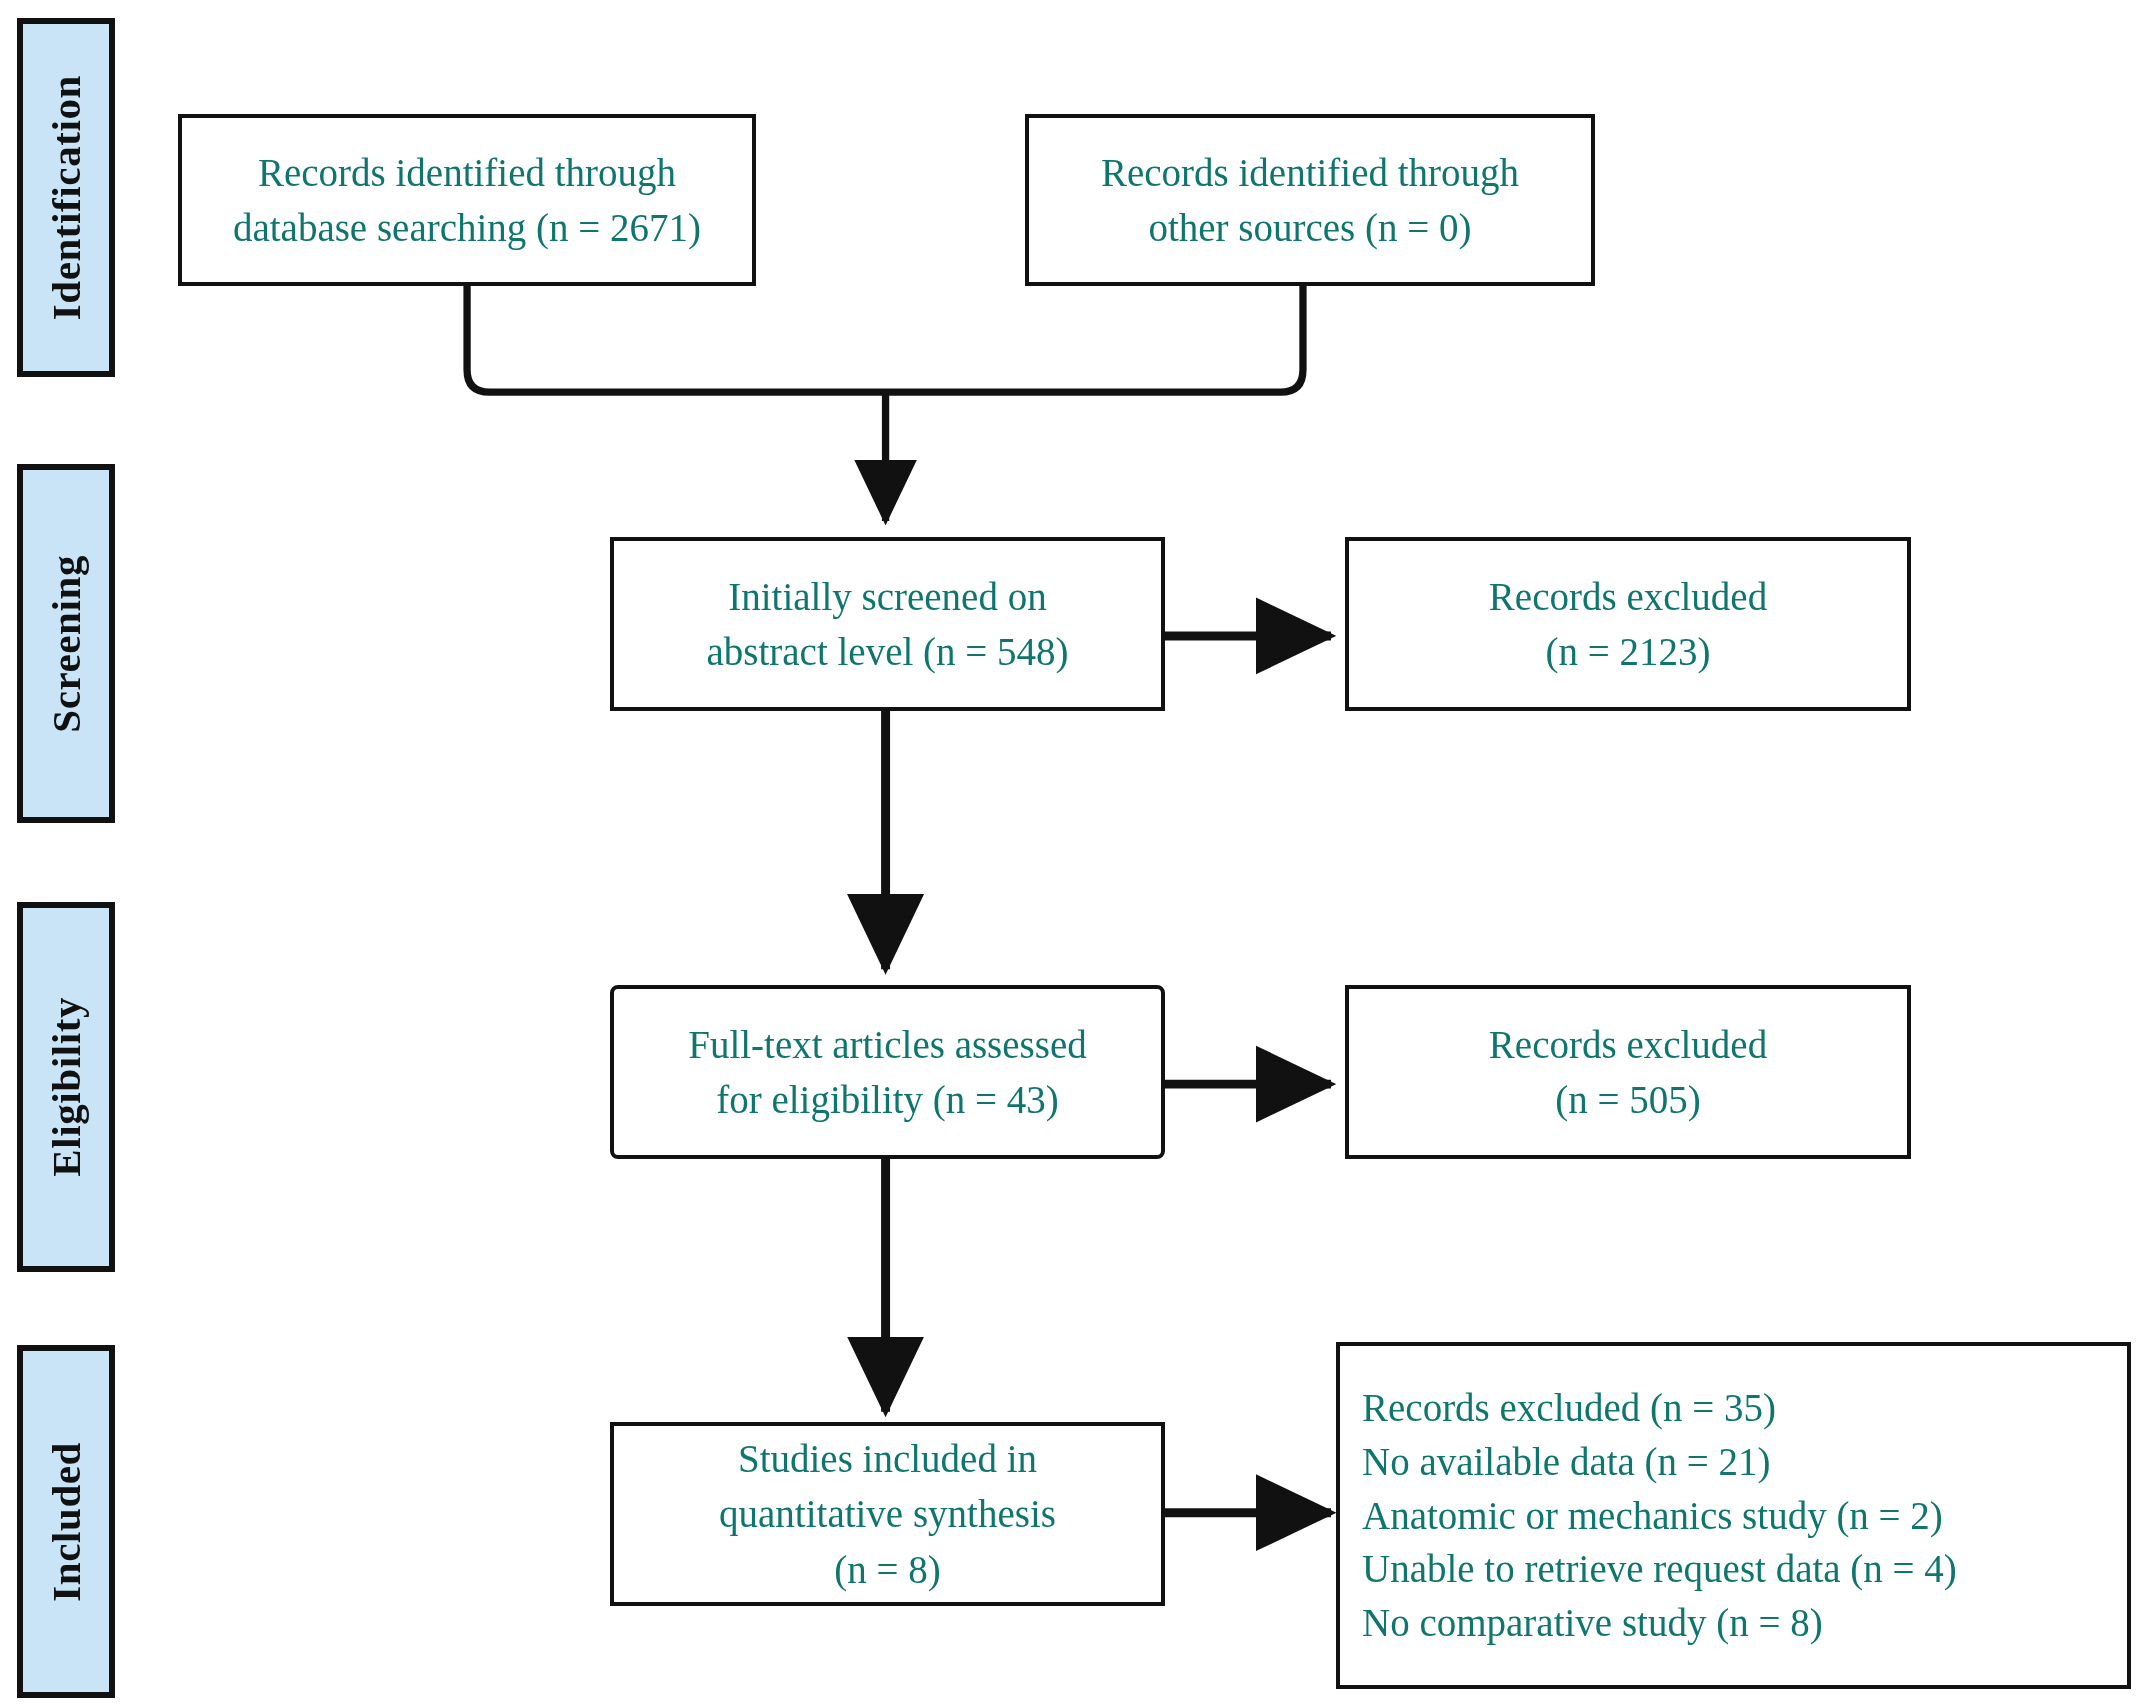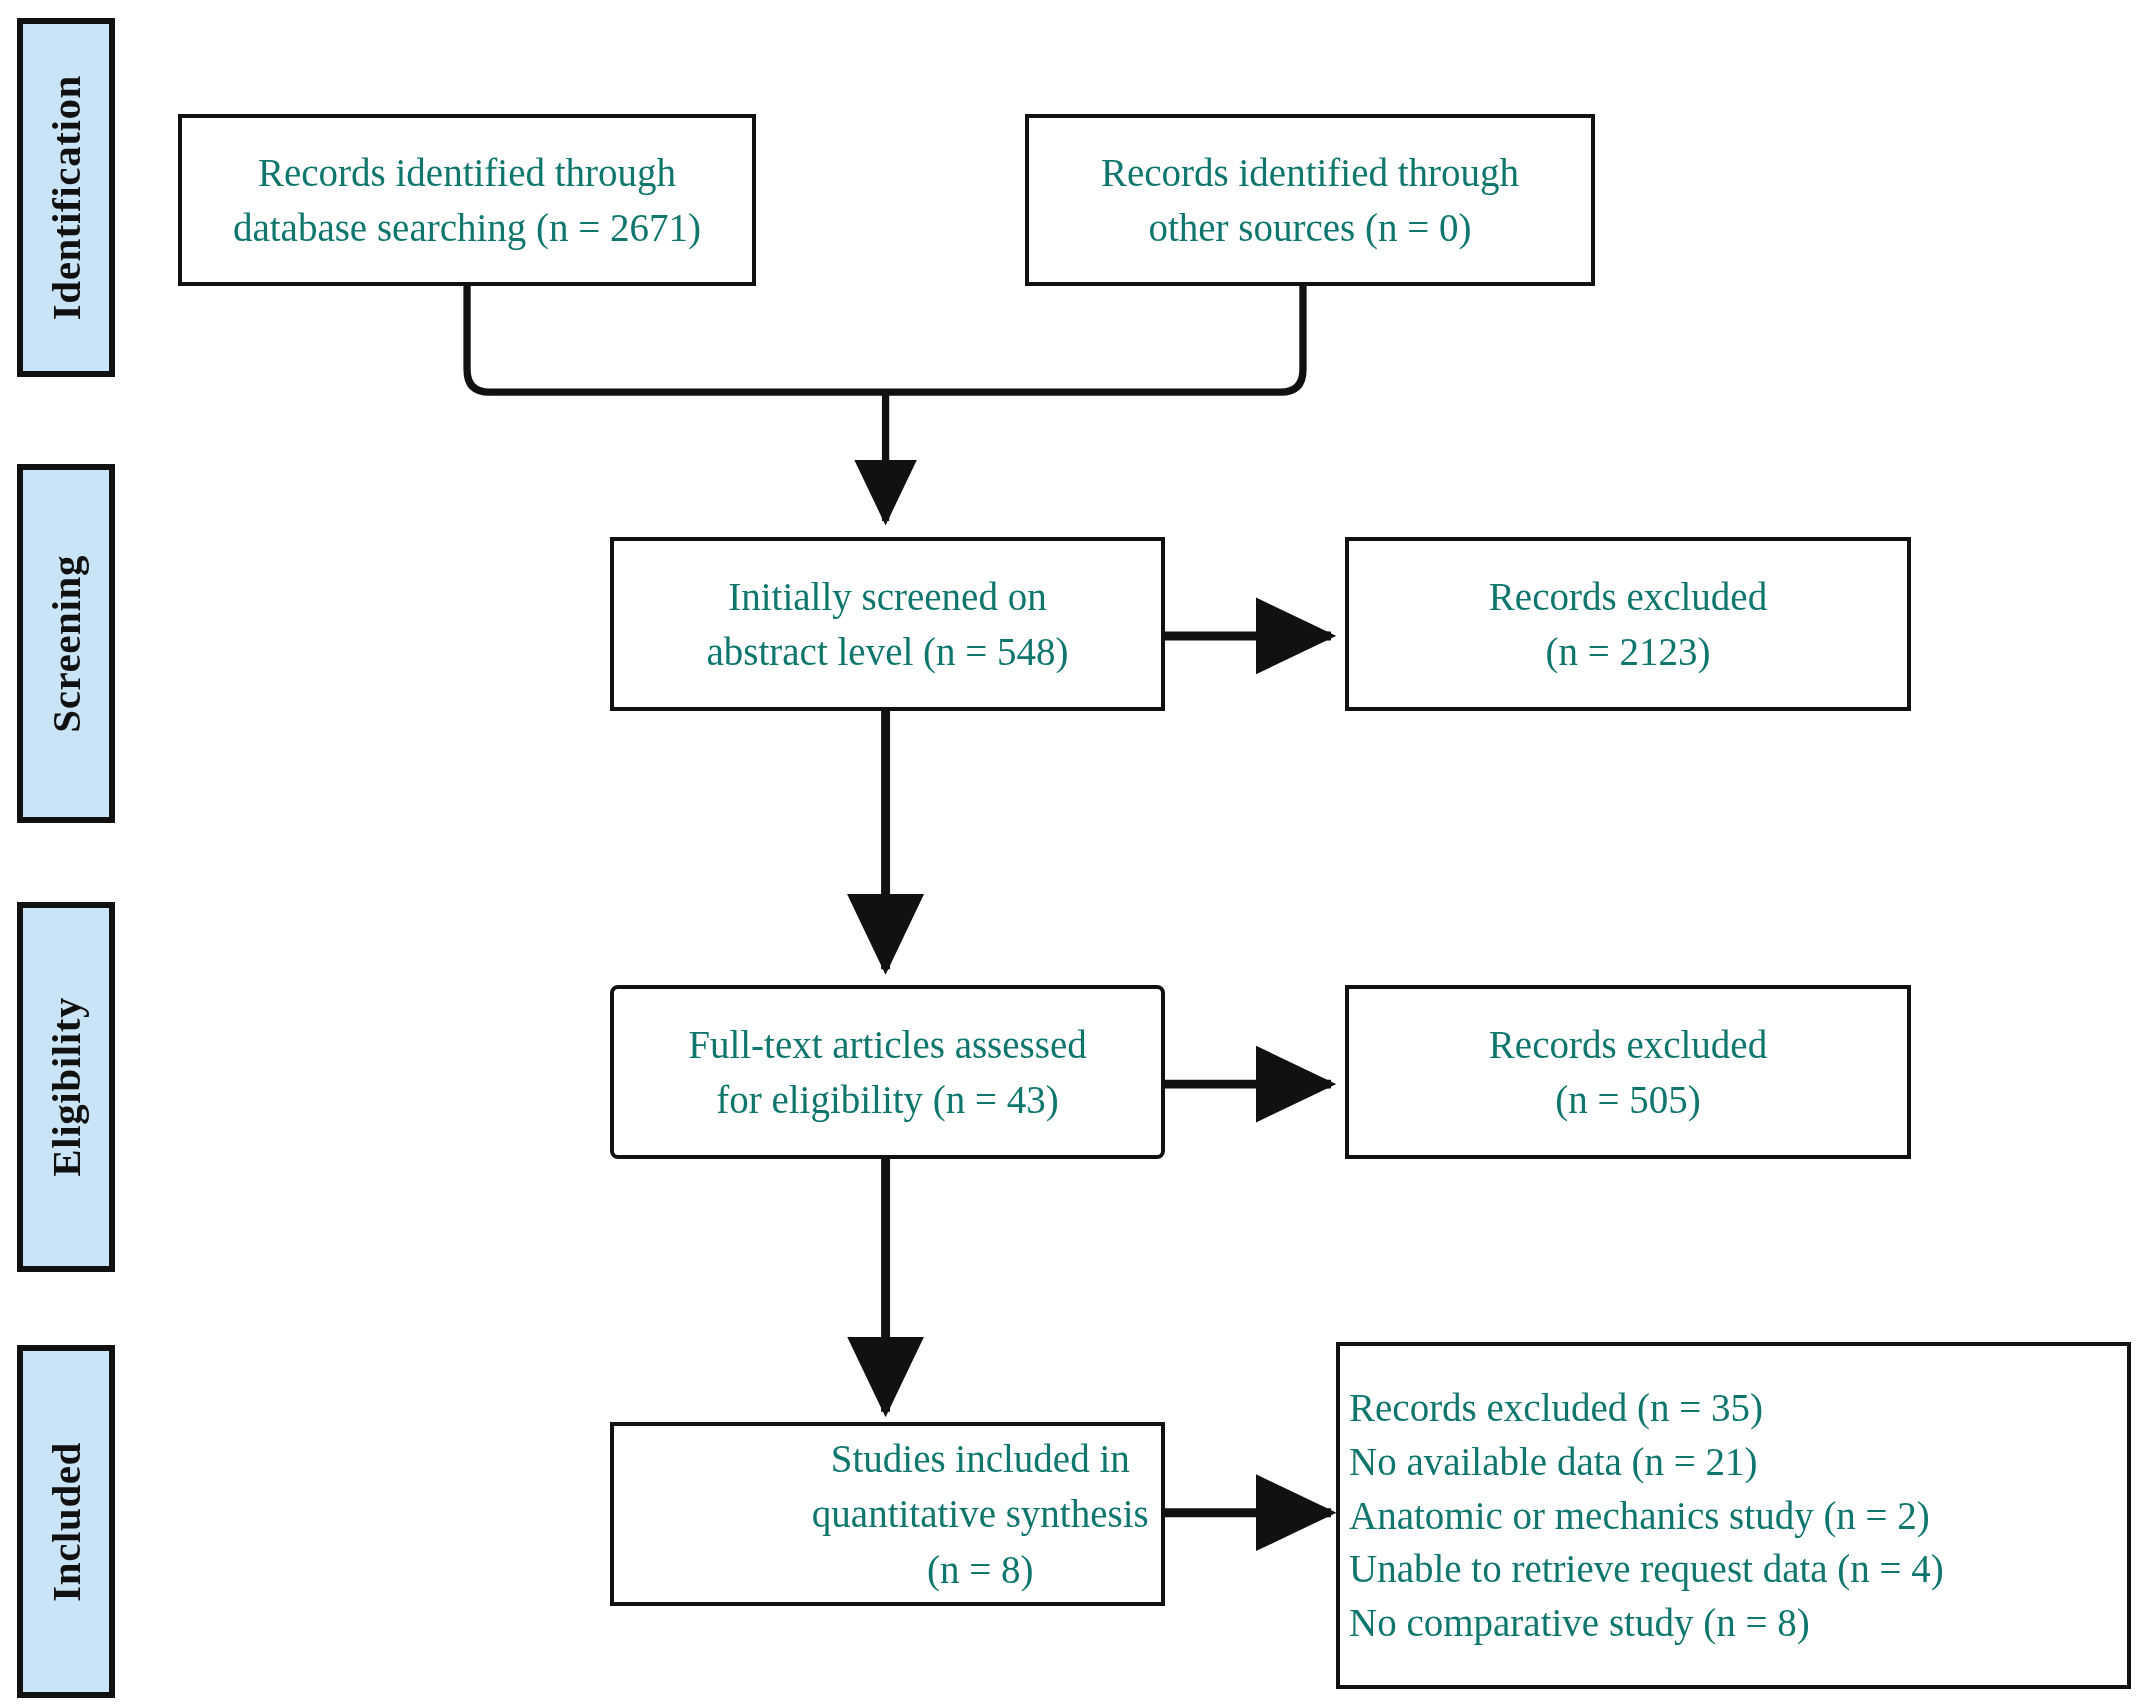--- a/index.html
+++ b/index.html
@@ -58,21 +58,21 @@
     line-height: 1.42;
     color: #0f766e;
     padding: 0 12.3px;
     white-space: pre-line;
   }
   .node.left-align {
     justify-content: flex-start;
     text-align: left;
   }
   .node.left-align .node-text {
-    padding-left: 9px;
+    padding-left: 22px;
     font-size: 39px;
     line-height: 1.38;
   }
 
   
   #wires {
     position: absolute;
     left: 0;
     top: 0;
     width: 2151px;
@@ -159,21 +159,21 @@
   <div class="node" style="left:610px; top:985px; width:555px; height:174px;border-radius:8px;">
     <div class="node-text">Full-text articles assessed
 for eligibility (n = 43)</div>
   </div>
 
   <div class="node" style="left:1345px; top:985px; width:566px; height:174px;">
     <div class="node-text">Records excluded
 (n = 505)</div>
   </div>
 
-  <div class="node" style="left:610px; top:1422px; width:555px; height:184px;justify-content:flex-end;">
+  <div class="node" style="left:610px; top:1422px; width:555px; height:184px;">
     <div class="node-text">Studies included in
 quantitative synthesis
 (n = 8)</div>
   </div>
 
   <div class="node left-align" style="left:1336px; top:1342px; width:795px; height:347px;">
     <div class="node-text">Records excluded (n = 35)
 No available data (n = 21)
 Anatomic or mechanics study (n = 2)
 Unable to retrieve request data (n = 4)

